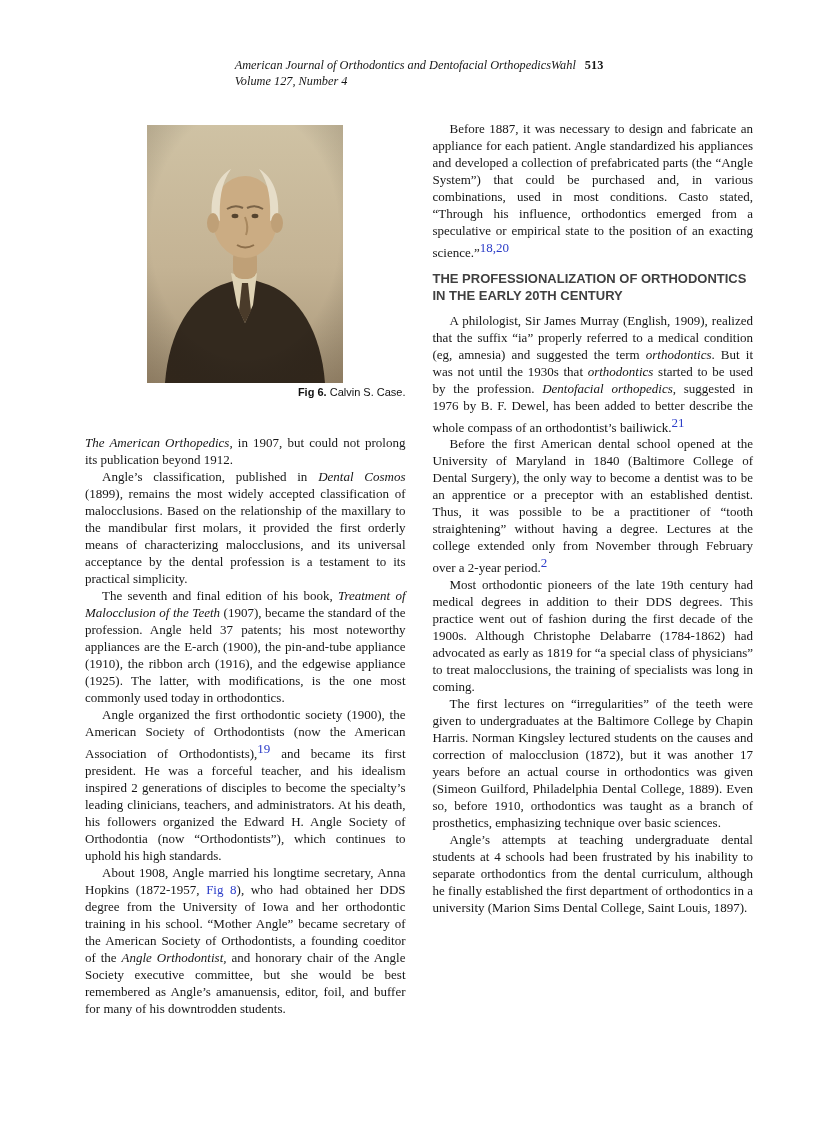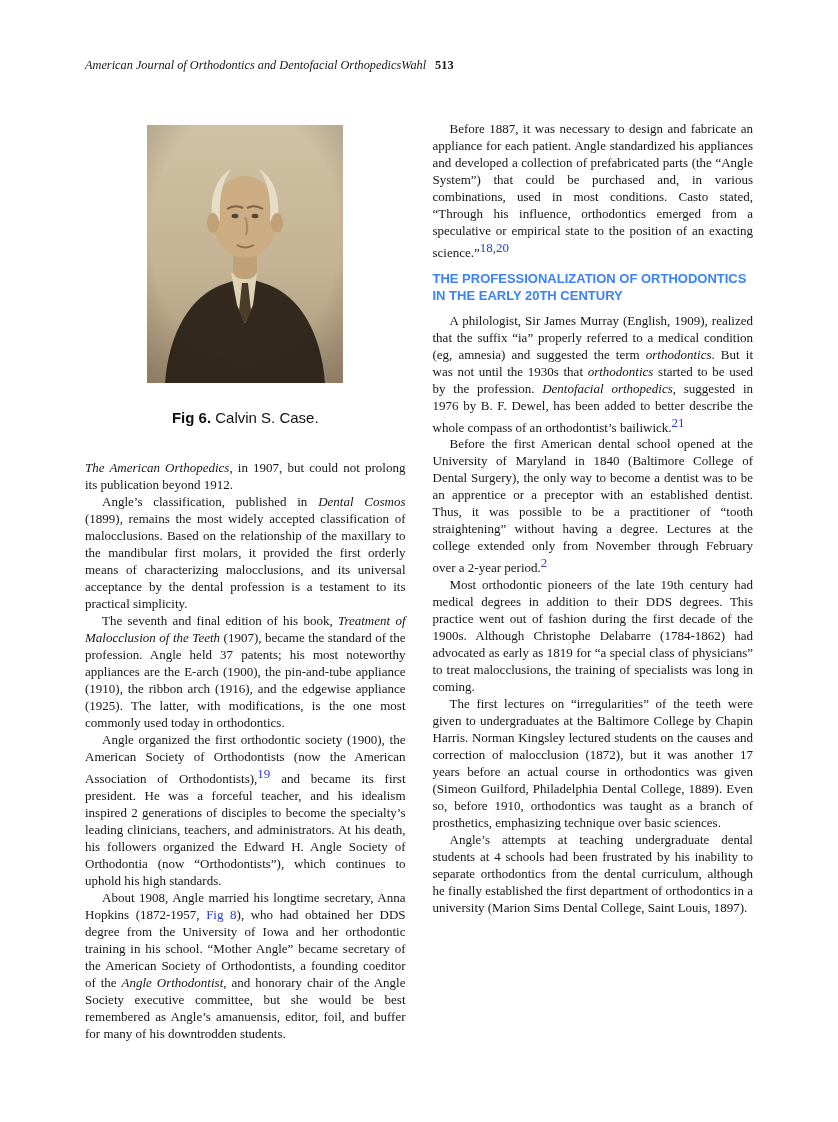--- a/index.html
+++ b/index.html
@@ -3,59 +3,60 @@
 <meta charset="utf-8">
 <style>
   * { margin:0; padding:0; box-sizing:border-box; }
   html, body { background:#ffffff; }
   body {
     width:838px; height:1122px; position:relative; overflow:hidden;
     font-family:"Liberation Serif", serif; color:#161616;
   }
   .page-header {
     position:absolute; top:58px; left:85px; width:668px;
-    display:flex; justify-content:flex-start; align-items:flex-start;
+    display:flex; justify-content:center; align-items:flex-start;
     font-size:12.3px; line-height:15.5px;
   }
   .journal-info { font-style:italic; }
   .running-head { white-space:nowrap; }
   .running-head .author { font-style:italic;margin-top:33px; }
   .running-head .pageno { font-weight:bold; margin-left:9px; }
 
   .columns {
     position:absolute; top:120px; left:85px; width:668px;
     display:flex; gap:27px;
   }
   .col { width:320.5px; font-size:13px; line-height:17px; text-align:justify; }
   .para { text-align:justify; }
   .para.indent { text-indent:17px; }
 
   .figure { padding-top:5px; margin-bottom:33px; }
   .figure svg { display:block; margin:0 auto; }
   figcaption {
-    margin-top:26px; text-align:center;
-    font-family:"Liberation Sans", sans-serif; font-size:15px; color:#111;
+    margin-top:1px; text-align:right;
+    font-family:"Liberation Sans", sans-serif; font-size:11px; color:#111;
   }
   .cap-label { font-weight:bold; }
 
   .section-heading {
     font-family:"Liberation Sans", sans-serif; font-size:13px; line-height:17.5px;
-    font-weight:bold; text-align:left; margin:9px 0 7px; color:#3b82f6;
+    font-weight:bold; text-align:left; margin:9px 0 7px; color:#404040;
   }
 
   .i { font-style:italic; }
   .ref { color:var(--link-color, #2b3cc8); font-size:13px; vertical-align:4.5px; }
   .link { color:var(--link-color, #2b3cc8); }
 </style>
 </head>
 <body style="--link-color: #2b3cc8;">
 
 <header class="page-header">
   <div class="journal-info">
     <div>American Journal of Orthodontics and Dentofacial Orthopedics</div>
+    <div>Volume 127, Number 4</div>
   </div>
   <div class="running-head">
     <span class="author">Wahl</span><span class="pageno">513</span>
   </div>
 </header>
 
 <div class="columns">
 
   <section class="col col-left">
     <figure class="figure">

